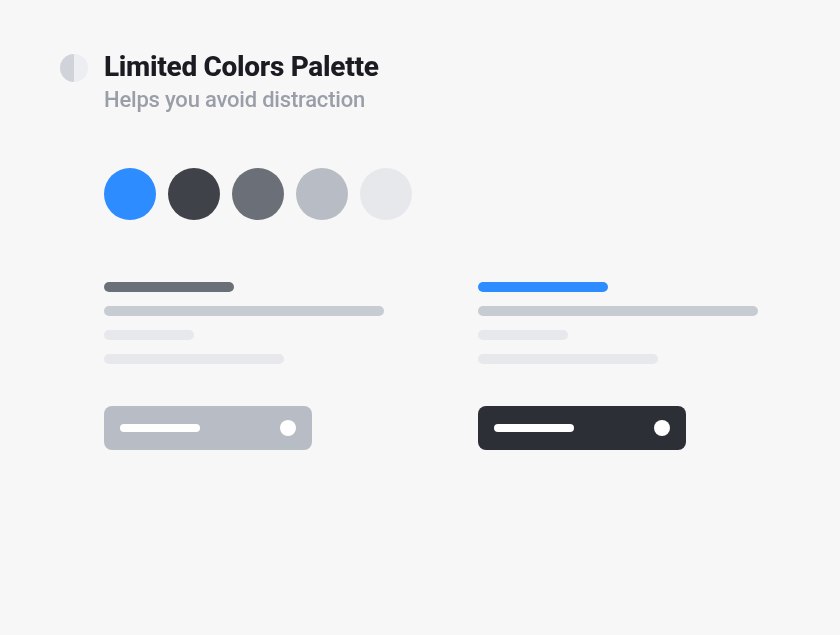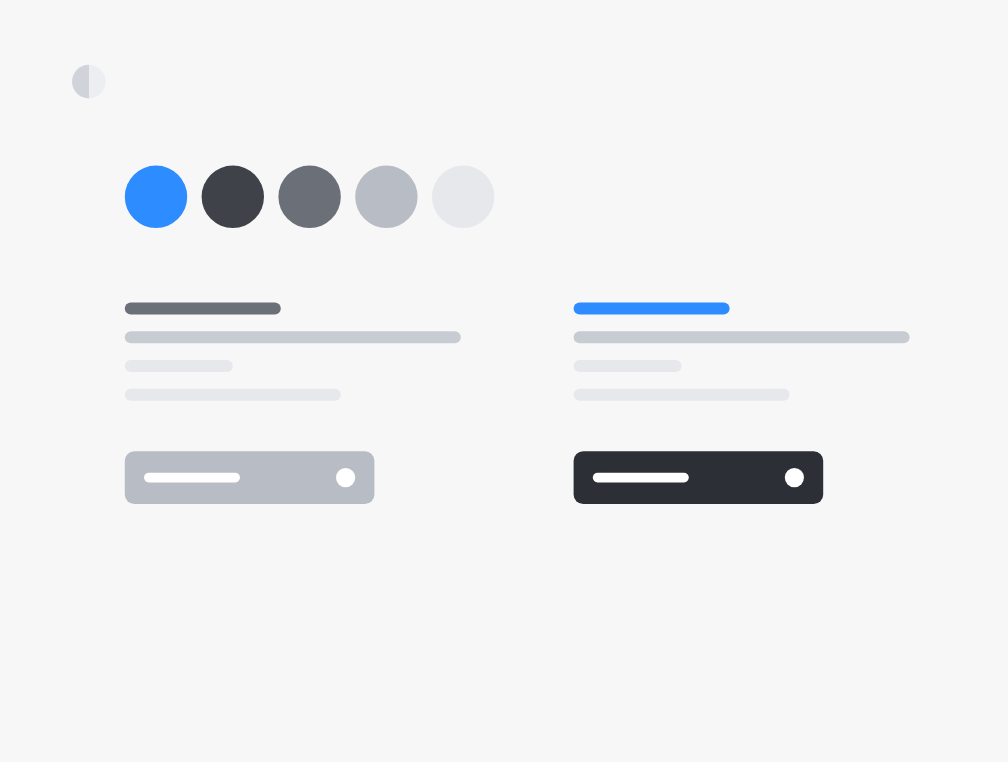--- a/index.html
+++ b/index.html
@@ -112,20 +112,24 @@
       height: 16px;
       border-radius: 50%;
       background: #ffffff;
     }
   </style>
 </head>
 <body>
 
 <div class="header">
   <div class="header-icon"></div>
+  <div class="header-text">
+    <div class="title">Limited Colors Palette</div>
+    <div class="subtitle">Helps you avoid distraction</div>
+  </div>
 </div>
 
 <div class="content">
   <div class="swatches">
     <div class="swatch" style="background:#2d8cff"></div>
     <div class="swatch" style="background:#3f4249"></div>
     <div class="swatch" style="background:#6b6f78"></div>
     <div class="swatch" style="background:#b8bcc4"></div>
     <div class="swatch" style="background:#e6e8ec"></div>
   </div>

